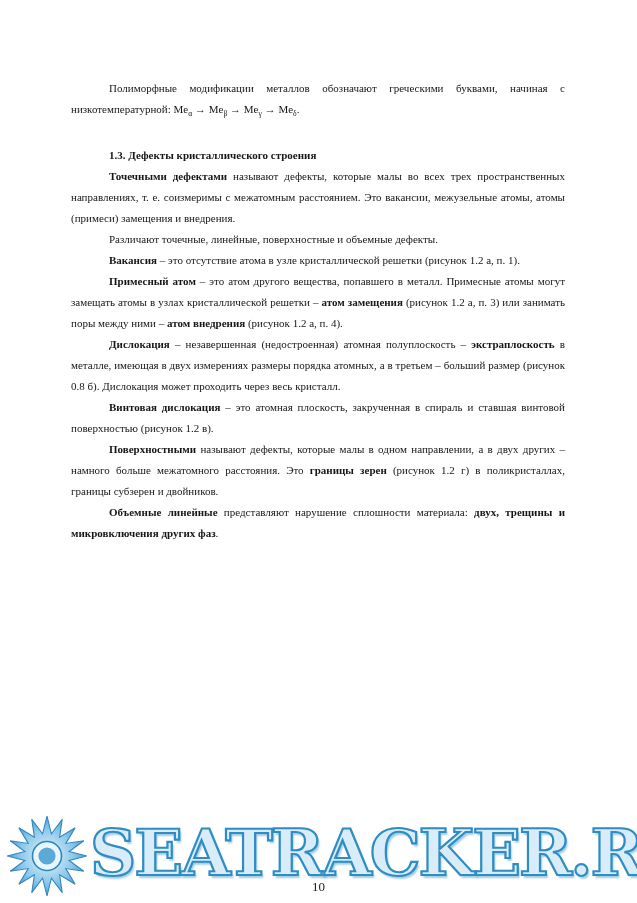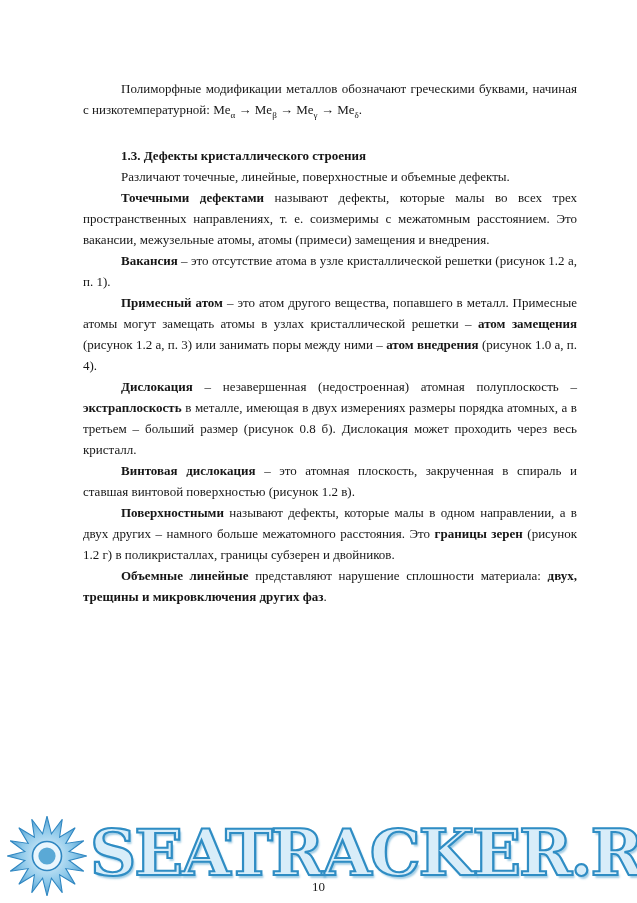--- a/index.html
+++ b/index.html
@@ -6,23 +6,23 @@
   body {
     width: 637px; height: 903px;
     background: #ffffff;
     position: relative;
     overflow: hidden;
     font-family: "Liberation Serif", serif;
     color: #161616;
   }
   .page-text {
     position: absolute;
-    left: 83px; top: 78px;
+    left: 71px; top: 78px;
     width: 494px;
-    font-size: 13px;
+    font-size: 11px;
     line-height: 21px;
     text-align: justify;
   }
   .page-text p { margin: 0; text-indent: 38px; }
   .page-text p.heading { font-weight: bold; margin-top: 25px; }
   .b { font-weight: bold; }
   .sub { vertical-align: sub; font-size: 0.7em; line-height: 0; }
   .page-number {
     position: absolute;
     left: 0; right: 0; bottom: 8px;
@@ -53,24 +53,24 @@
     text-shadow: 2px 3px 2px rgba(47,141,196,0.45), 0 0 1px rgba(47,141,196,0.6);
     transform: translateY(-4px);
   }
 </style>
 </head>
 <body>
 
 <div class="page-text">
     <p class="para"><span>Полиморфные модификации металлов обозначают греческими буквами, начиная с низкотемпературной: Me</span><span class="sub">α</span><span> → Me</span><span class="sub">β</span><span> → Me</span><span class="sub">γ</span><span> → Me</span><span class="sub">δ</span><span>.</span></p>
     <p class="heading"><span class="b">1.3.  Дефекты кристаллического строения</span></p>
+    <p class="para"><span class="b">Точечными дефектами</span><span> называют дефекты, которые малы во всех трех пространственных направлениях, т. е. соизмеримы с межатомным расстоянием. Это вакансии, межузельные атомы, атомы (примеси) замещения и внедрения.</span></p>
     <p class="para"><span>Различают точечные, линейные, поверхностные и объемные дефекты.</span></p>
-    <p class="para"><span class="b">Точечными дефектами</span><span> называют дефекты, которые малы во всех трех пространственных направлениях, т. е. соизмеримы с межатомным расстоянием. Это вакансии, межузельные атомы, атомы (примеси) замещения и внедрения.</span></p>
     <p class="para"><span class="b">Вакансия</span><span> – это отсутствие атома в узле кристаллической решетки (рисунок 1.2 а, п. 1).</span></p>
-    <p class="para"><span class="b">Примесный атом</span><span> – это атом другого вещества, попавшего в металл. Примесные атомы могут замещать атомы в узлах кристаллической решетки – </span><span class="b">атом замещения</span><span> (рисунок 1.2 а, п. 3) или занимать поры между ними – </span><span class="b">атом внедрения</span><span> (рисунок 1.0 а, п. 4).</span></p>
+    <p class="para"><span class="b">Примесный атом</span><span> – это атом другого вещества, попавшего в металл. Примесные атомы могут замещать атомы в узлах кристаллической решетки – </span><span class="b">атом замещения</span><span> (рисунок 1.2 а, п. 3) или занимать поры между ними – </span><span class="b">атом внедрения</span><span> (рисунок 1.2 а, п. 4).</span></p>
     <p class="para"><span class="b">Дислокация</span><span> – незавершенная (недостроенная) атомная полуплоскость – </span><span class="b">экстраплоскость</span><span> в металле, имеющая в двух измерениях размеры порядка атомных, а в третьем – больший размер (рисунок 0.8 б). Дислокация может проходить через весь кристалл.</span></p>
     <p class="para"><span class="b">Винтовая дислокация</span><span> – это атомная плоскость, закрученная в спираль и ставшая винтовой поверхностью (рисунок 1.2 в).</span></p>
     <p class="para"><span class="b">Поверхностными</span><span> называют дефекты, которые малы в одном направлении, а в двух других – намного больше межатомного расстояния. Это </span><span class="b">границы зерен</span><span> (рисунок 1.2 г) в поликристаллах, границы субзерен и двойников.</span></p>
     <p class="para"><span class="b">Объемные линейные</span><span> представляют нарушение сплошности материала: </span><span class="b">двух, трещины и микровключения других фаз</span><span>.</span></p>
   </div>
 
 <div class="page-number">10</div>
 
 <div class="watermark">
   <span class="sun-wrap">

